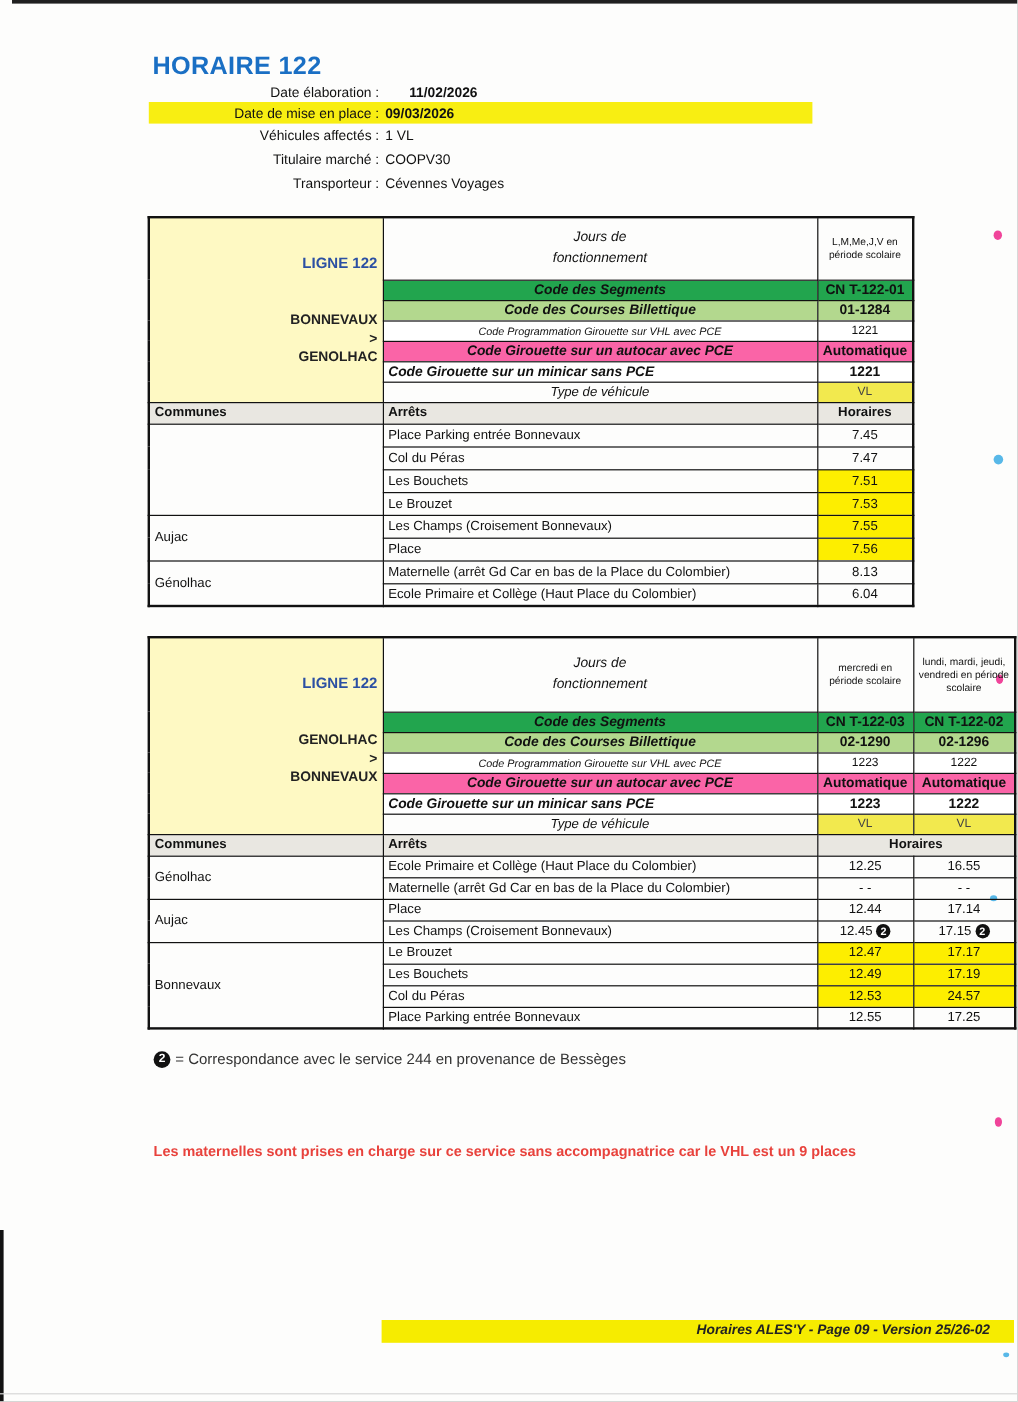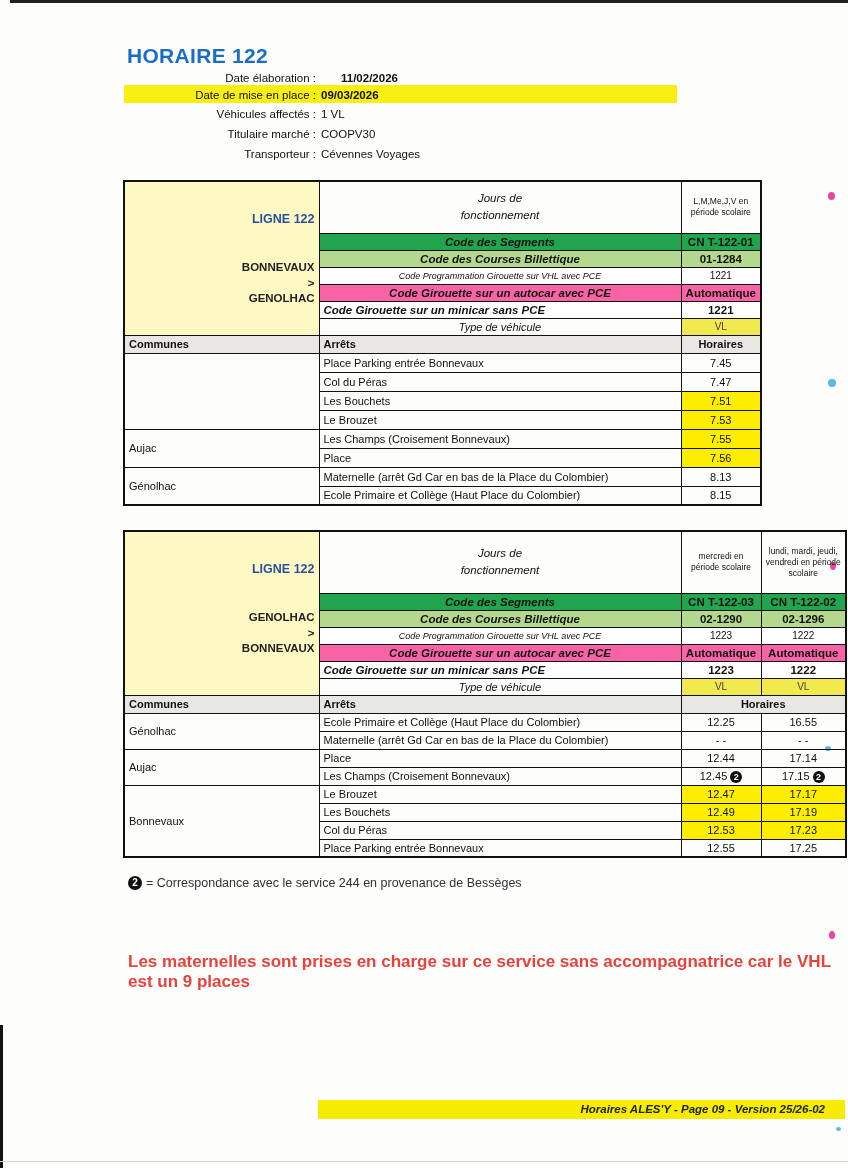--- a/index.html
+++ b/index.html
@@ -52,21 +52,21 @@
   td.commune{vertical-align:middle;}
   td.time{text-align:center;margin-left:29px;}
   td.time.hl{background:#fdee00;}
 
   .badge{display:inline-block;width:12px;height:12px;line-height:12px;border-radius:50%;
          background:#111;color:#fff;font-size:9px;font-weight:bold;text-align:center;
          margin-left:3px;vertical-align:0px;font-style:normal;}
   .badge-lg{width:14px;height:14px;line-height:14px;font-size:10px;margin:0 4px 0 0;}
 
   .footnote{position:absolute;left:128px;top:876px;font-size:12.5px;color:#333;display:flex;align-items:center;}
-  .warning{position:absolute;left:128px;top:952px;font-size:17px;font-weight:bold;color:#e8423c;}
+  .warning{position:absolute;left:128px;top:952px;font-size:12px;font-weight:bold;color:#e8423c;}
   .footer-bar{position:absolute;left:318px;top:1100px;width:527px;height:19px;background:#f6ec00;
               text-align:right;font-weight:bold;font-style:italic;font-size:11.5px;line-height:19px;
               padding-right:20px;box-sizing:border-box;color:#222;}
 </style>
 </head>
 <body>
 
 <div class="page">
 
   <div class="scan-edge-top"></div>
@@ -180,21 +180,21 @@
       <td class="stop">Place</td>
       <td class="time hl">7.56</td>
     </tr>
     <tr class="data1">
       <td class="commune" rowspan="2">Génolhac</td>
       <td class="stop">Maternelle (arrêt Gd Car en bas de la Place du Colombier)</td>
       <td class="time">8.13</td>
     </tr>
     <tr class="data1">
       <td class="stop">Ecole Primaire et Collège (Haut Place du Colombier)</td>
-      <td class="time">8.15</td>
+      <td class="time">6.04</td>
     </tr>
   </tbody>
     </table>
 
   <table class="sched" style="left:123px;top:530px;width:722px;">
     <colgroup>
         <col class="c-com">
         <col class="c-arr">
         <col class="c-t1">
         <col class="c-t2">
@@ -284,21 +284,21 @@
       <td class="time hl">17.17</td>
     </tr>
     <tr class="data2">
       <td class="stop">Les Bouchets</td>
       <td class="time hl">12.49</td>
       <td class="time hl">17.19</td>
     </tr>
     <tr class="data2">
       <td class="stop">Col du Péras</td>
       <td class="time hl">12.53</td>
-      <td class="time hl">17.23</td>
+      <td class="time hl">24.57</td>
     </tr>
     <tr class="data2">
       <td class="stop">Place Parking entrée Bonnevaux</td>
       <td class="time">12.55</td>
       <td class="time">17.25</td>
     </tr>
   </tbody>
     </table>
 
   <div class="footnote">

